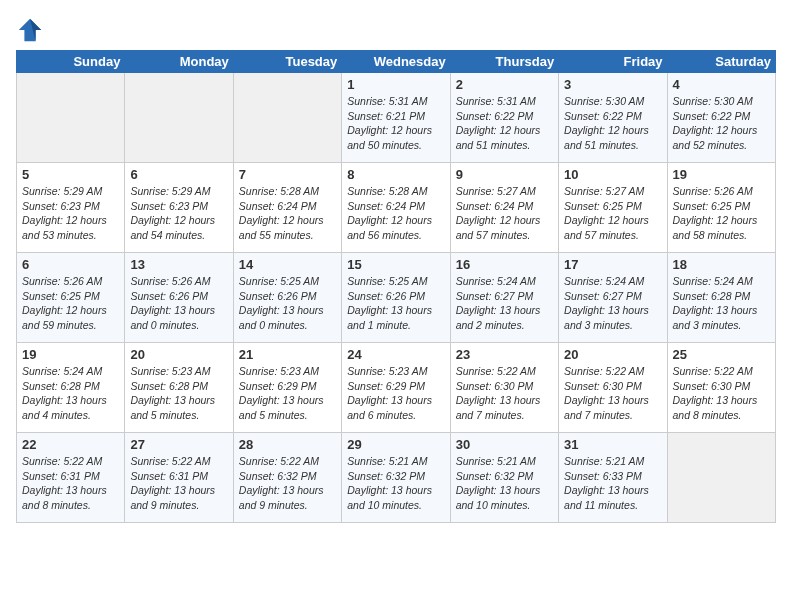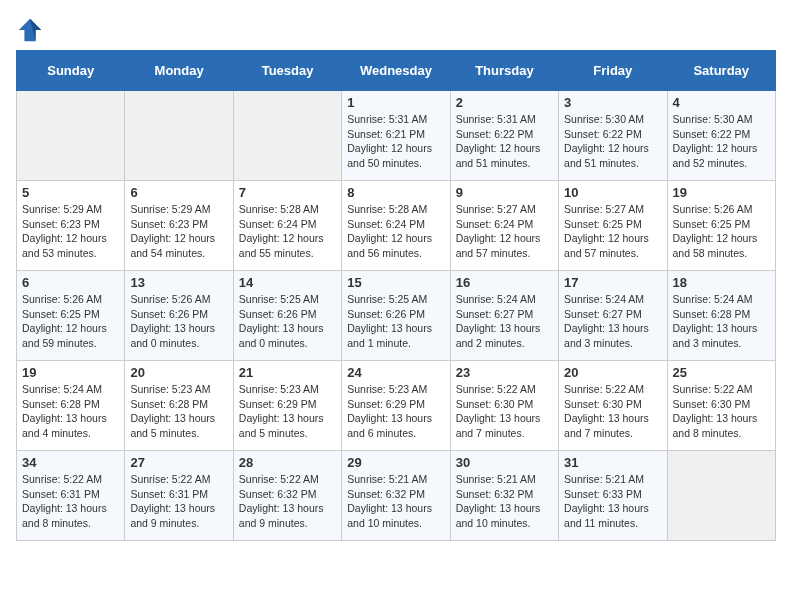--- a/index.html
+++ b/index.html
@@ -42,22 +42,22 @@
     table {
       width: 100%;
       border-collapse: collapse;
       table-layout: fixed;
     }
     thead th {
       background-color: #2a6db5;
       color: #fff;
       font-size: 13px;
       font-weight: bold;
-      padding: 12px 4px;
-      text-align: center;
+      padding: 3px 4px;
+      text-align: right;
       border: 1px solid #2a6db5;
     }
     tbody td {
       border: 1px solid #ccc;
       vertical-align: top;
       padding: 4px 5px;
       font-size: 10.5px;
       color: #333;
       background: #fff;
       height: 90px;
@@ -70,20 +70,21 @@
     }
     .day-number {
       font-size: 13px;
       font-weight: bold;
       display: block;
       margin-bottom: 2px;
     }
     .cell-text {
       line-height: 1.4;
       font-size: 10.5px;
+      font-style: italic;
     }
     .empty-cell {
       background: #f0f0f0 !important;
     }
   </style>
 </head>
 <body>
 
 <div class="header">
   <div class="logo">
@@ -295,21 +296,21 @@
         <td>
           <span class="day-number">25</span>
           <div class="cell-text" style="white-space: pre-line;">Sunrise: 5:22 AM
 Sunset: 6:30 PM
 Daylight: 13 hours
 and 8 minutes.</div>
         </td>
       </tr>
       <tr>
         <td>
-          <span class="day-number">34</span>
+          <span class="day-number">22</span>
           <div class="cell-text" style="white-space: pre-line;">Sunrise: 5:22 AM
 Sunset: 6:31 PM
 Daylight: 13 hours
 and 8 minutes.</div>
         </td>
         <td>
           <span class="day-number">27</span>
           <div class="cell-text" style="white-space: pre-line;">Sunrise: 5:22 AM
 Sunset: 6:31 PM
 Daylight: 13 hours

